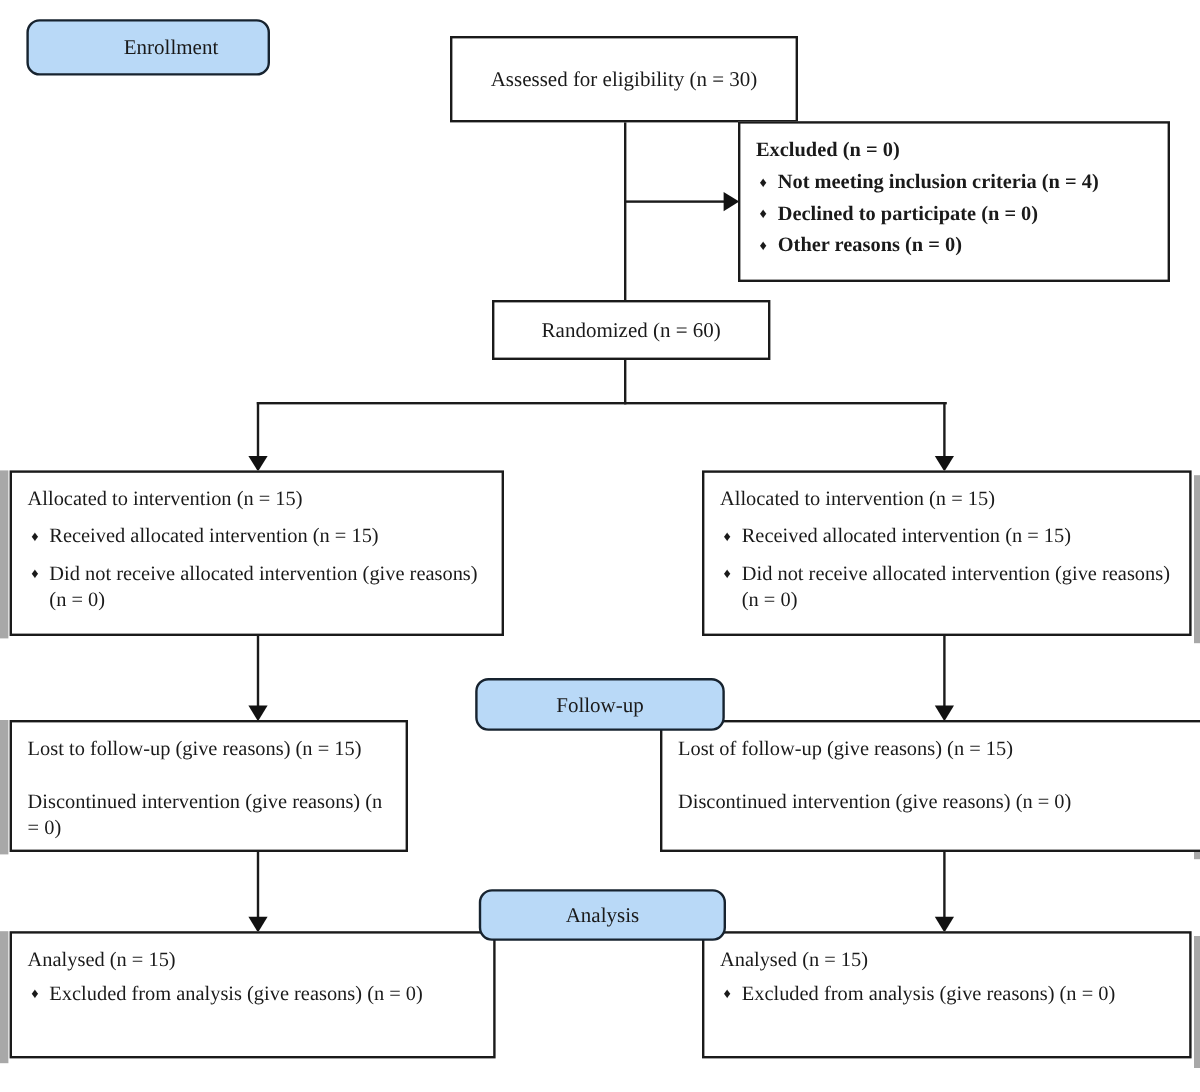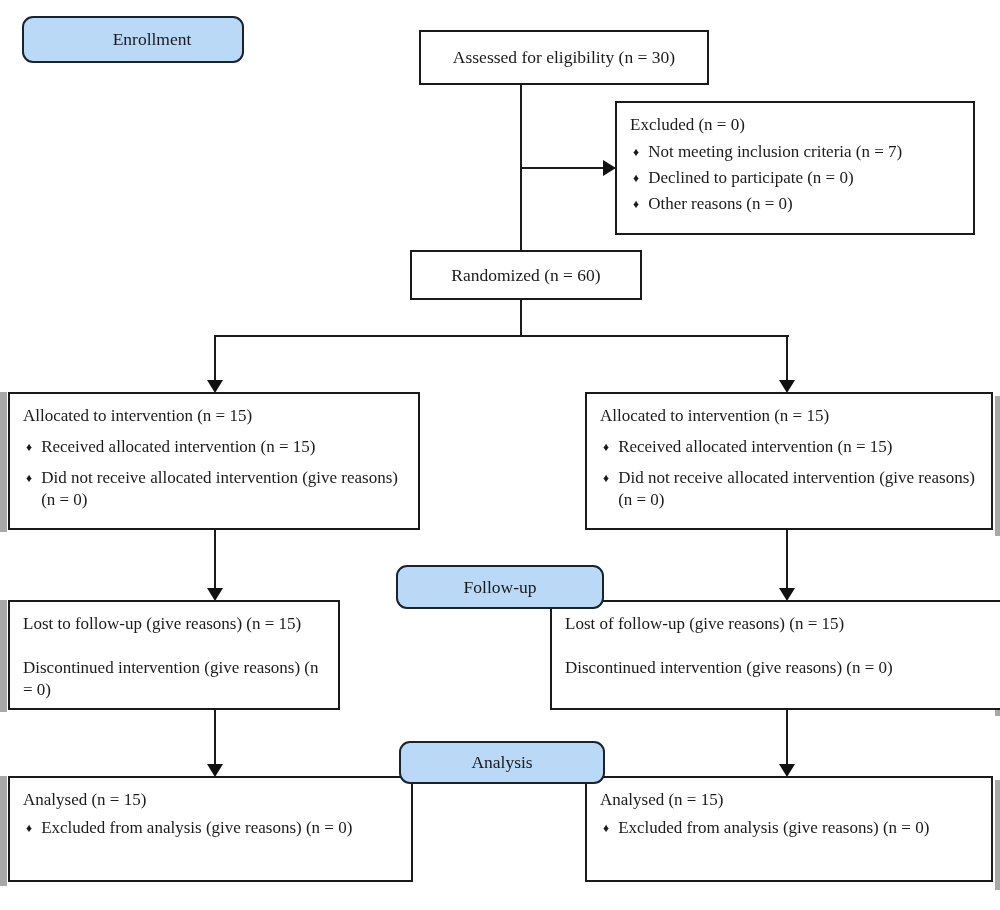--- a/index.html
+++ b/index.html
@@ -59,40 +59,40 @@
   <div class="vline" style="left:214px;top:530px;height:59px;"></div>
   <div class="ah-down" style="left:207px;top:588px;"></div>
   <div class="vline" style="left:786px;top:530px;height:59px;"></div>
   <div class="ah-down" style="left:779px;top:588px;"></div>
 
   <div class="vline" style="left:214px;top:710px;height:55px;"></div>
   <div class="ah-down" style="left:207px;top:764px;"></div>
   <div class="vline" style="left:786px;top:710px;height:55px;"></div>
   <div class="ah-down" style="left:779px;top:764px;"></div>
 
-  <div class="stage" style="left:22px;top:16px;width:222px;height:47px;padding-left:38px;">
+  <div class="stage" style="left:22px;top:16px;width:203px;height:47px;padding-left:38px;">
     <span>Enrollment</span>
   </div>
   <div class="stage" style="left:396px;top:565px;width:208px;height:44px;">
     <span>Follow-up</span>
   </div>
   <div class="stage" style="left:399px;top:741px;width:206px;height:43px;">
     <span>Analysis</span>
   </div>
 
-  <div class="pbox center" style="left:375px;top:30px;width:290px;height:55px;margin-left:44px;">
+  <div class="pbox center" style="left:375px;top:30px;width:290px;height:72px;">
     <span>Assessed for eligibility (n = 30)</span>
   </div>
 
-  <div class="pbox" style="left:615px;top:101px;width:360px;height:134px;">
+  <div class="pbox" style="left:615px;top:101px;width:360px;height:134px;font-weight:bold;">
     <div class="pad">
       <div class="title-line">Excluded (n = 0)</div>
       <div class="brow" style="margin-top:5px;">
         <span class="dia">♦</span>
-        <span class="btxt">Not meeting inclusion criteria (n = 7)</span>
+        <span class="btxt">Not meeting inclusion criteria (n = 4)</span>
       </div>
       <div class="brow" style="margin-top:4px;">
         <span class="dia">♦</span>
         <span class="btxt">Declined to participate (n = 0)</span>
       </div>
       <div class="brow" style="margin-top:4px;">
         <span class="dia">♦</span>
         <span class="btxt">Other reasons (n = 0)</span>
       </div>
     </div>

